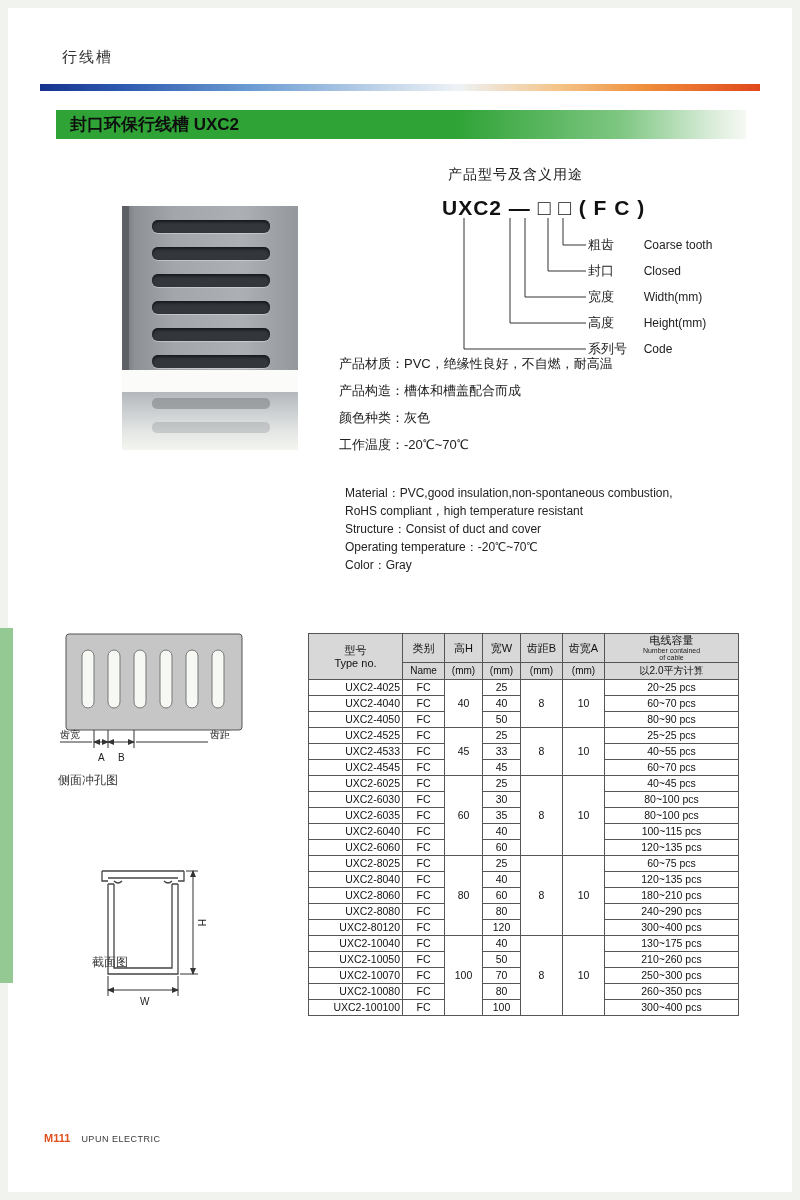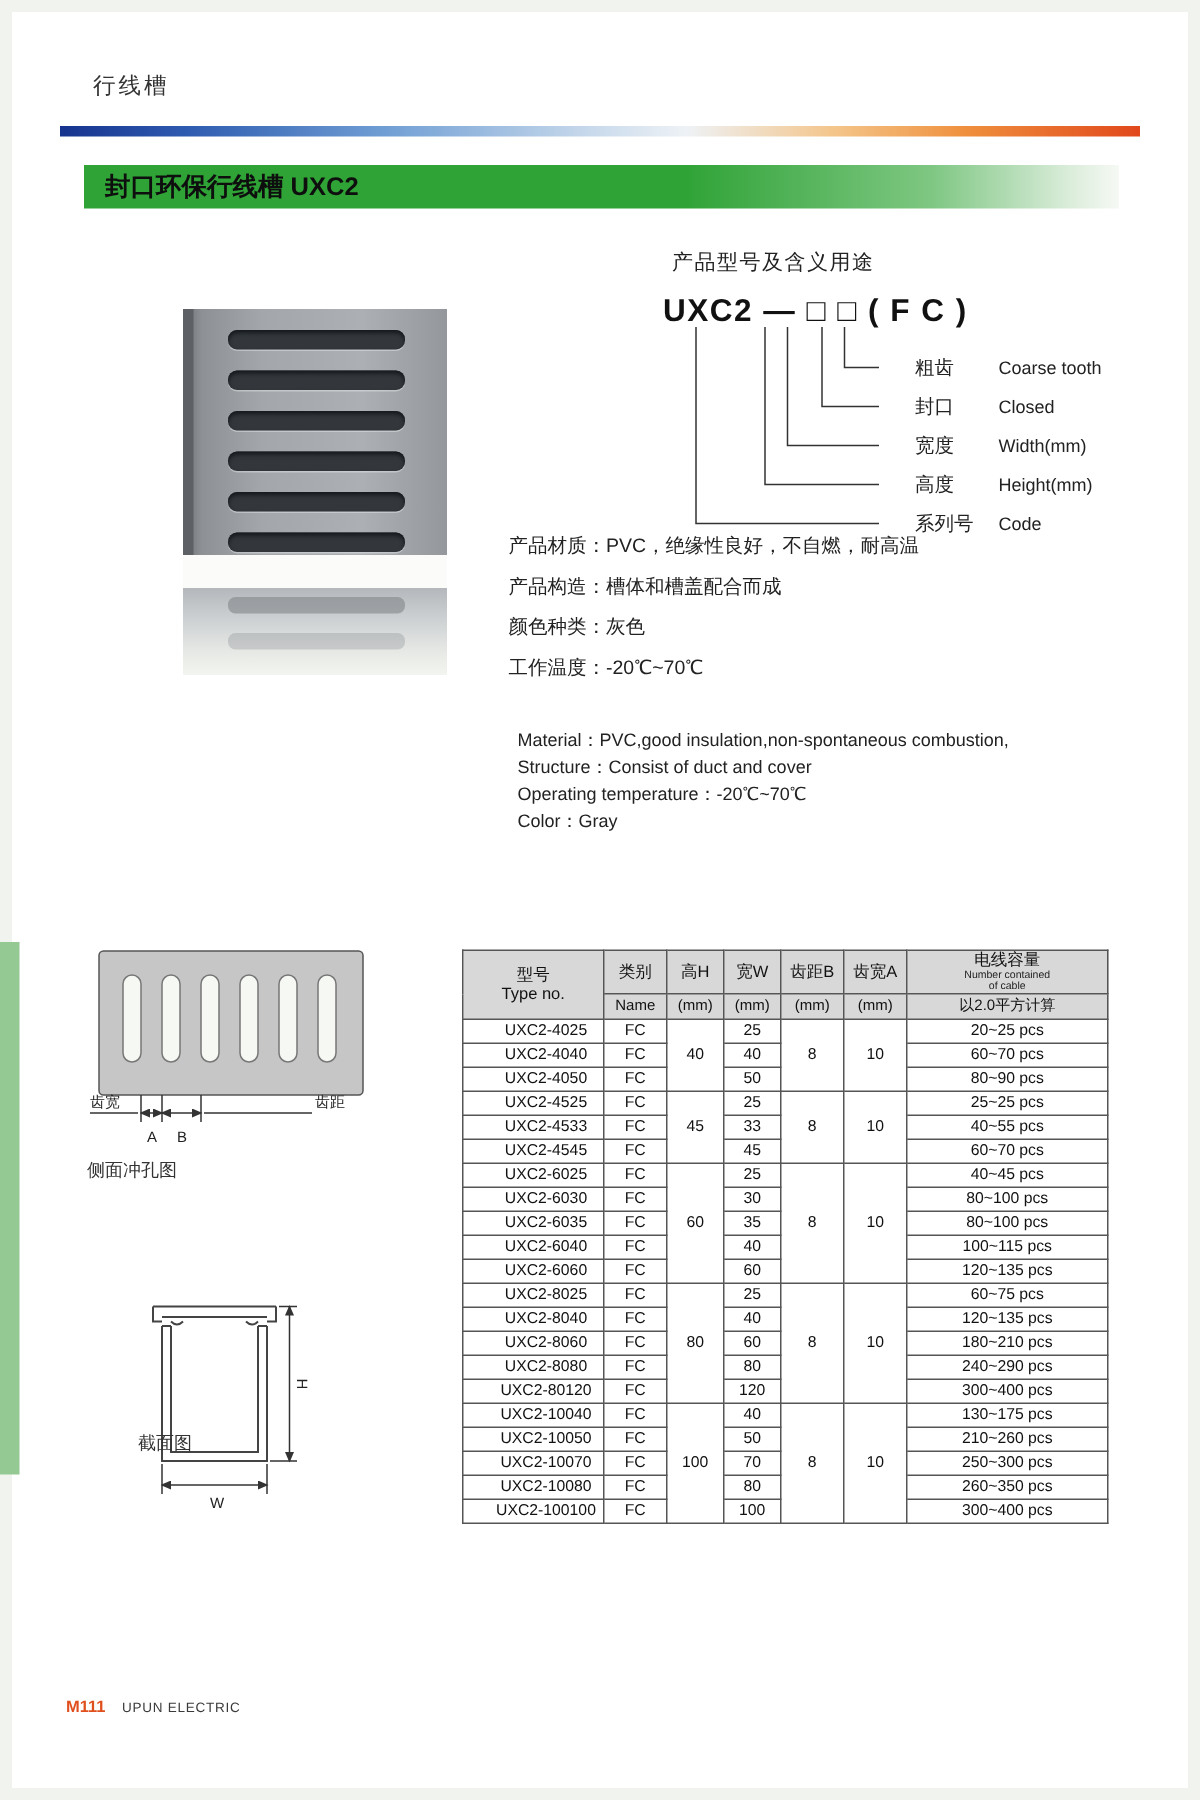--- a/index.html
+++ b/index.html
@@ -26,21 +26,21 @@
   .photo-reflection { position:relative; width:176px; height:58px;
     background:linear-gradient(180deg,#b4b8bc 0%,#ccd0d2 35%,#e5e7e4 70%,#f3f5f0 100%); }
   .slot-faint { position:absolute; left:30px; width:118px; height:11px; border-radius:5px; background:#7b7f84; }
 
   
   .model-diagram { position:absolute; left:438px; top:166px; width:310px; height:210px; }
   .model-diagram .md-title { position:absolute; left:10px; top:0; font-size:14px; color:#222; letter-spacing:1px; }
   .model-diagram .md-model { position:absolute; left:4px; top:30px; font-size:21px; font-weight:bold; color:#111; letter-spacing:1px; }
   .model-diagram svg { position:absolute; left:0; top:52px; }
   .md-label-row { position:absolute; left:150px; width:160px; height:18px; font-size:13px; color:#222; }
-  .md-label-row .cn { display:inline-block; width:52px;margin-left:22px; }
+  .md-label-row .cn { display:inline-block; width:52px; }
   .md-label-row .en { display:inline-block; font-size:12px; color:#222; }
 
   
   .specs-cn { position:absolute; left:339px; top:350px; width:400px; font-size:13px; color:#222; line-height:27px; }
   .specs-en { position:absolute; left:345px; top:484px; width:410px; font-size:12px; color:#222; line-height:18px; }
 
   
   .side-strip { position:absolute; left:0; top:628px; width:13px; height:355px; background:#94c994; }
 
   
@@ -52,21 +52,21 @@
   .dim-line { stroke:#333; stroke-width:1; fill:none; }
   .outline { stroke:#444; stroke-width:1.3; fill:none; }
 
   
   .spec-table { position:absolute; left:308px; top:633px; width:430px; border-collapse:collapse; table-layout:fixed; }
   .spec-table th, .spec-table td { border:1px solid #555; font-weight:normal; color:#111; text-align:center; vertical-align:middle; }
   .spec-table thead th { background:#d8d8d8; font-size:11px; line-height:1.15; }
   .spec-table thead tr.h1 th { height:28px; }
   .spec-table thead tr.h2 th { height:17px; font-size:10px; }
   .spec-table td { height:16px; font-size:10.5px; padding:0 2px; line-height:1; }
-  .spec-table td.c-model { text-align:center; padding-left:19px; }
+  .spec-table td.c-model { text-align:right; padding-left:19px; }
   .tiny { display:block; font-size:7px; line-height:1.1; color:#222; }
 
   
   .footer { position:absolute; left:44px; top:1132px; font-size:11px; }
   .footer .code { color:#e0501e; font-weight:bold; }
   .footer .brand { color:#3a3a3a; font-size:9px; margin-left:8px; letter-spacing:.5px; }
 </style>
 </head>
 <body>
 
@@ -128,20 +128,21 @@
 
   <div class="specs-cn">
     <div>产品材质：PVC，绝缘性良好，不自燃，耐高温</div>
     <div>产品构造：槽体和槽盖配合而成</div>
     <div>颜色种类：灰色</div>
     <div>工作温度：-20℃~70℃</div>
   </div>
 
   <div class="specs-en">
     <div>Material：PVC,good insulation,non-spontaneous combustion,</div>
+    <div>RoHS compliant，high temperature resistant</div>
     <div>Structure：Consist of duct and cover</div>
     <div>Operating temperature：-20℃~70℃</div>
     <div>Color：Gray</div>
   </div>
 
   <div class="side-strip"></div>
 
   <svg class="side-view" viewBox="0 0 200 140">
     <defs>
       <marker id="ar1" markerWidth="8" markerHeight="8" refX="6" refY="3" orient="auto">

